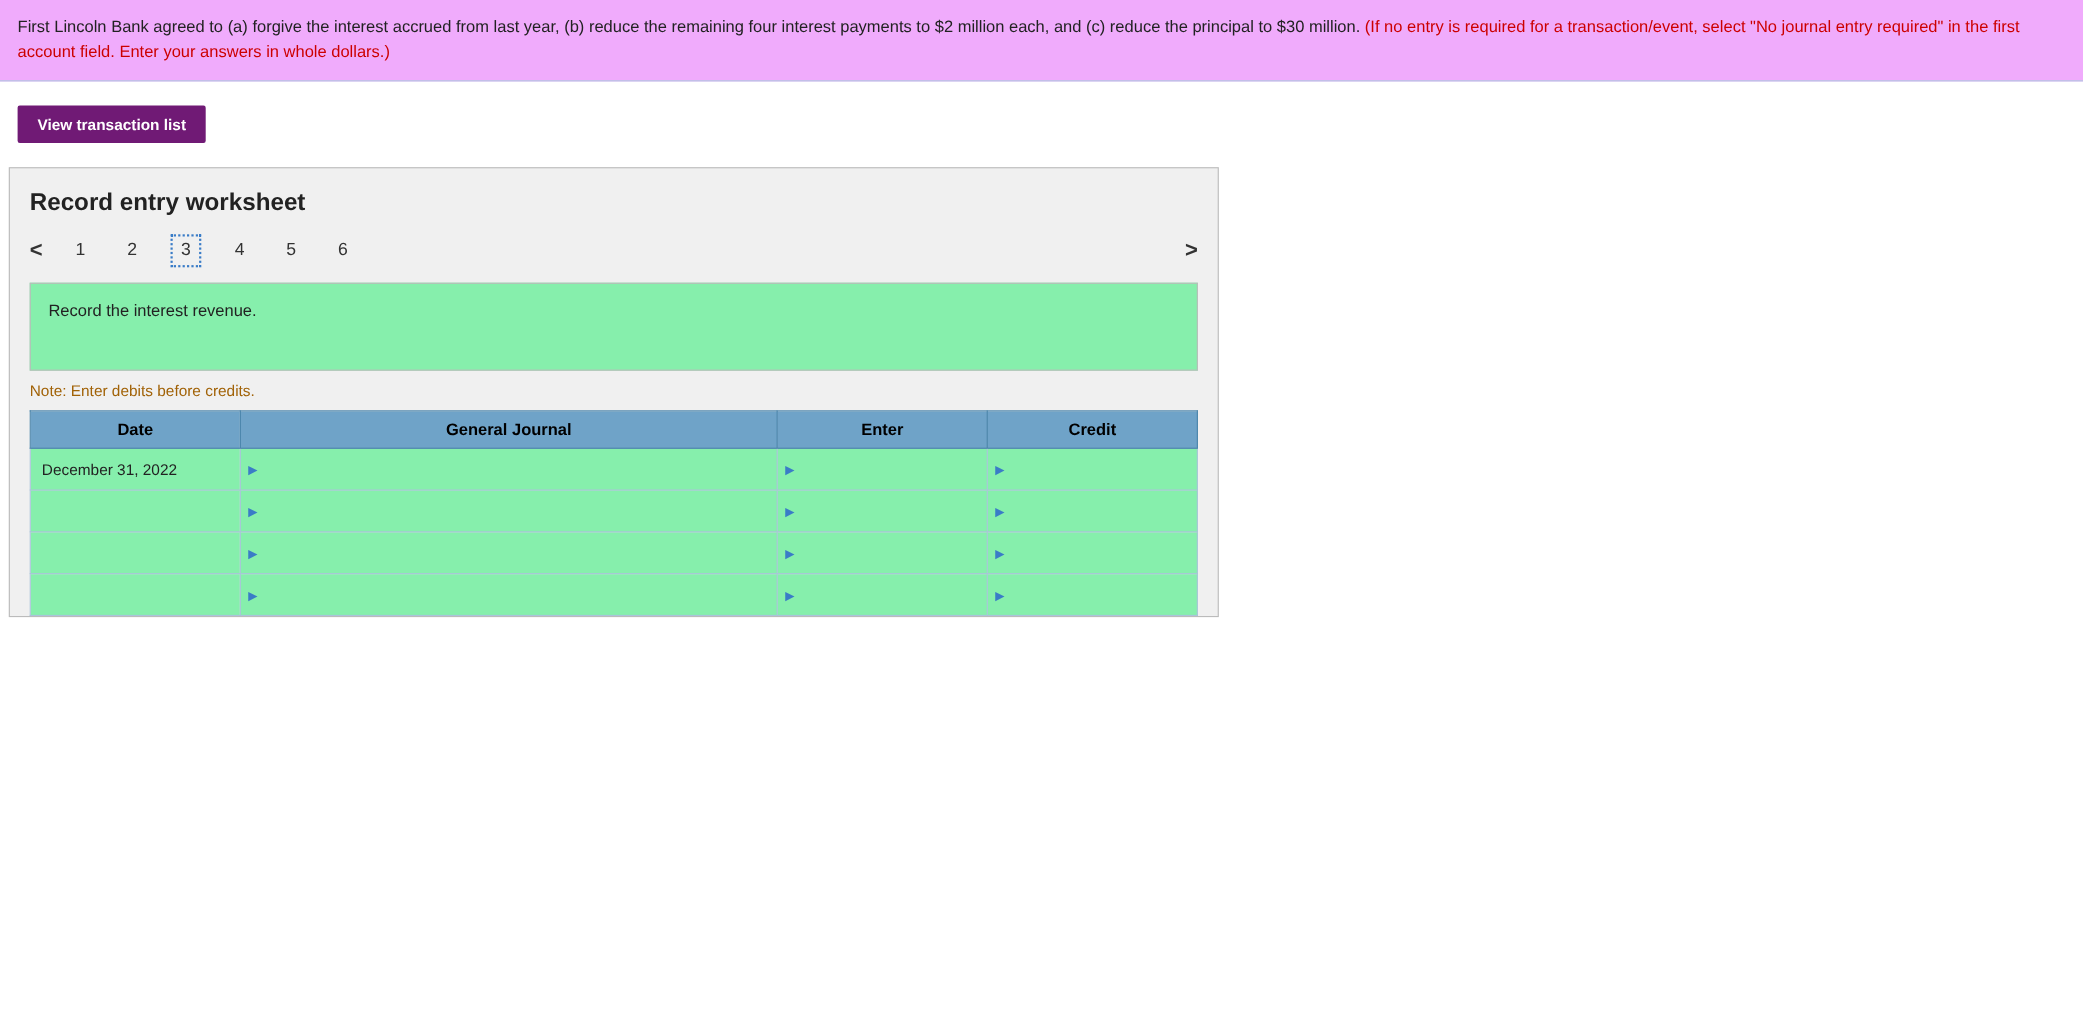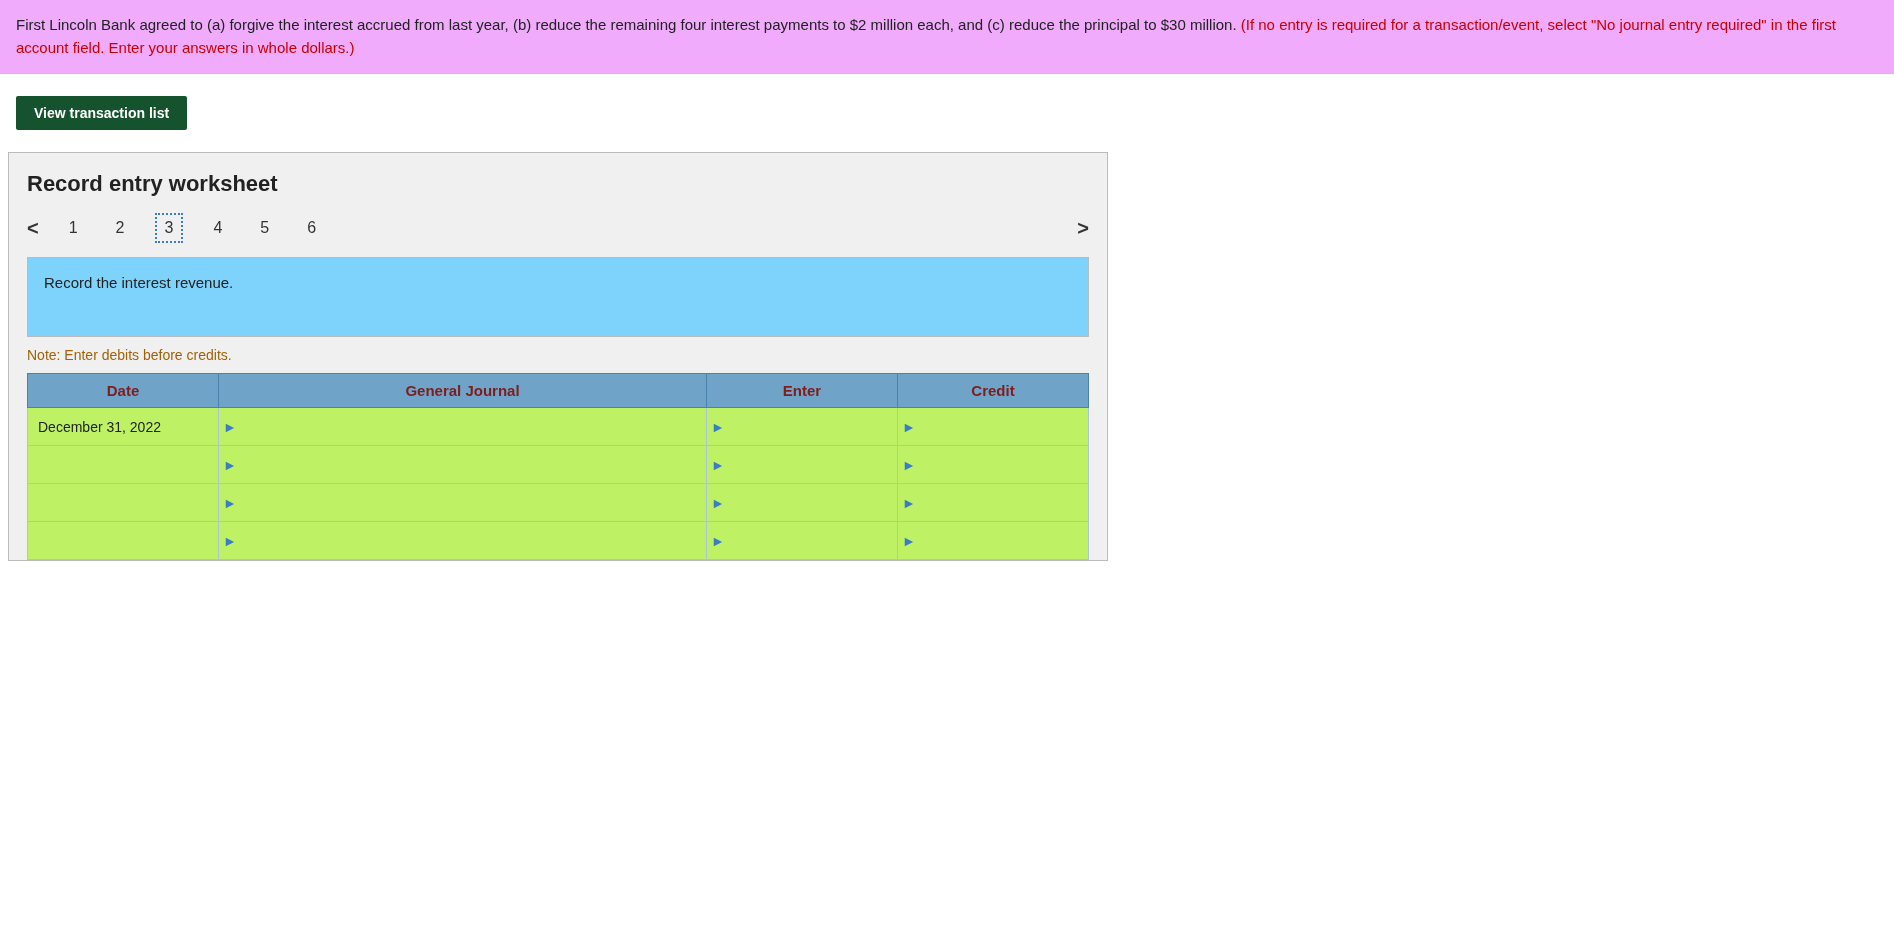--- a/index.html
+++ b/index.html
@@ -22,21 +22,21 @@
       border-bottom: 1px solid #b0c8e0;
     }
 
     .instructions-box .red-text {
       color: #cc0000;
     }
 
     .btn-view-transaction {
       display: inline-block;
       margin: 14px 8px;
-      background-color: #14532d;
+      background-color: #701a75;
       color: #ffffff;
       padding: 9px 18px;
       font-size: 14px;
       font-weight: bold;
       border: none;
       cursor: pointer;
       border-radius: 2px;
     }
 
     .worksheet-container {
@@ -75,21 +75,21 @@
       color: #333;
     }
 
     .tab-num.active {
       border: 2px dotted #3a7cc7;
       color: #333;
       font-weight: normal;
     }
 
     .description-box {
-      background: #7dd3fc;
+      background: #86efac;
       border: 1px solid #bbbbbb;
       padding: 16px;
       margin-bottom: 10px;
       min-height: 80px;
       font-size: 15px;
     }
 
     .note-text {
       color: #a16207;
       font-size: 14px;
@@ -97,21 +97,21 @@
     }
 
     .journal-table {
       width: 100%;
       border-collapse: collapse;
       table-layout: fixed;
     }
 
     .journal-table th {
       background-color: #6fa3c8;
-      color: #7f1d1d;
+      color: #000000;
       font-weight: bold;
       text-align: center;
       padding: 8px 6px;
       border: 1px solid #4a84aa;
       font-size: 15px;
       margin-left: 15px;
     }
 
     .journal-table th.date-col {
       width: 18%;
@@ -126,21 +126,21 @@
     }
 
     .journal-table th.credit-col {
       width: 18%;
     }
 
     .journal-table td {
       border: 1px solid #aac4da;
       padding: 0;
       height: 38px;
-      background: #bef264;
+      background: #86efac;
       vertical-align: middle;
     }
 
     .journal-table td .cell-inner {
       display: flex;
       align-items: center;
       height: 100%;
       padding: 0 4px;
     }
 

